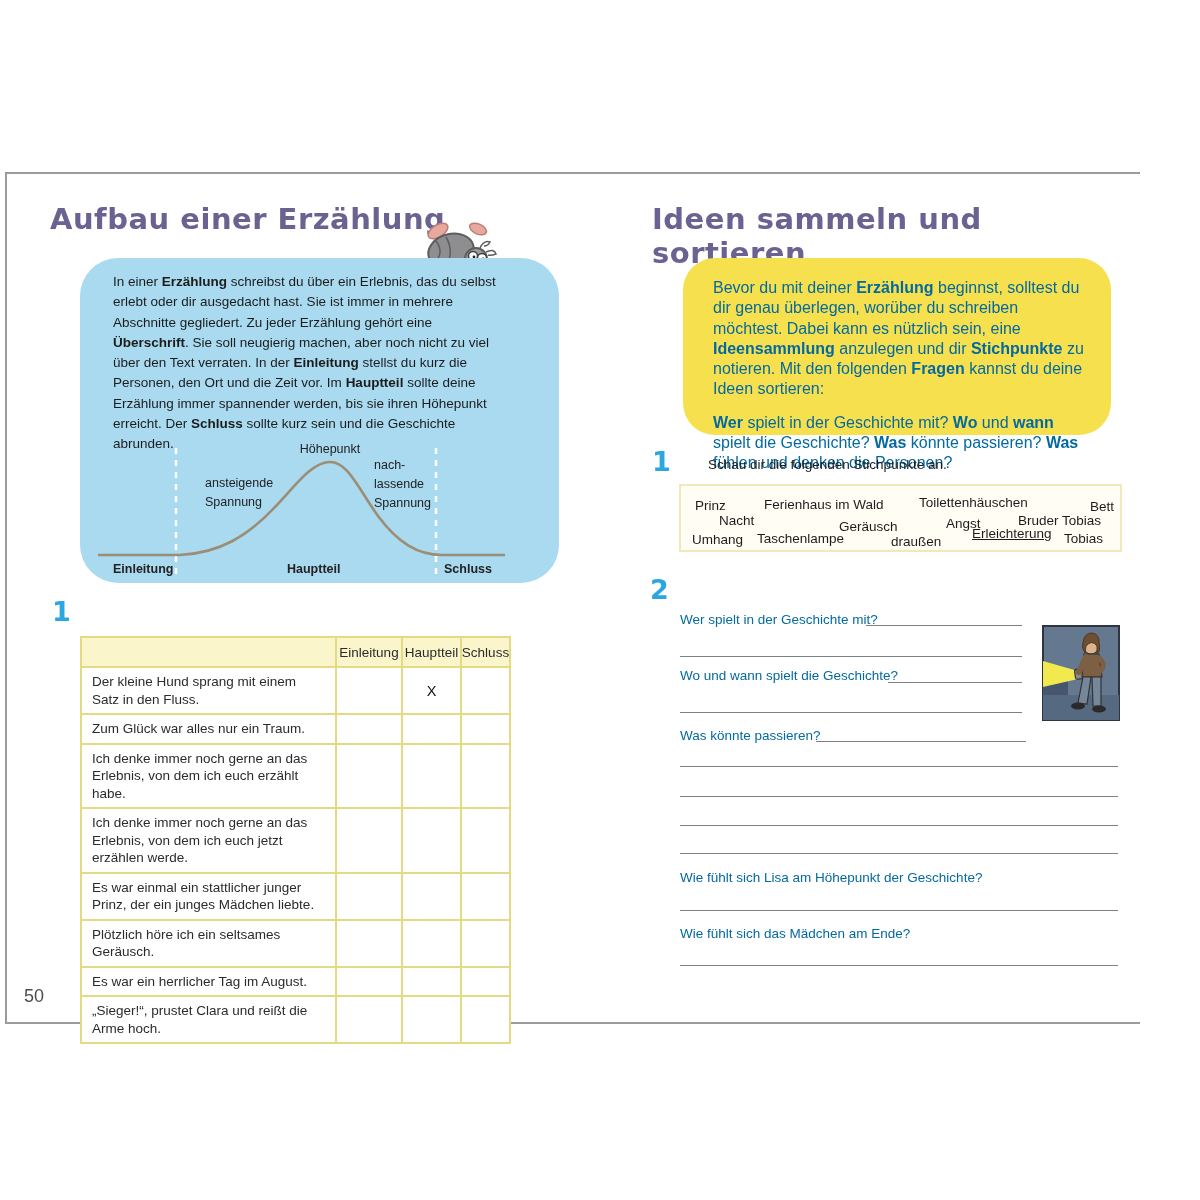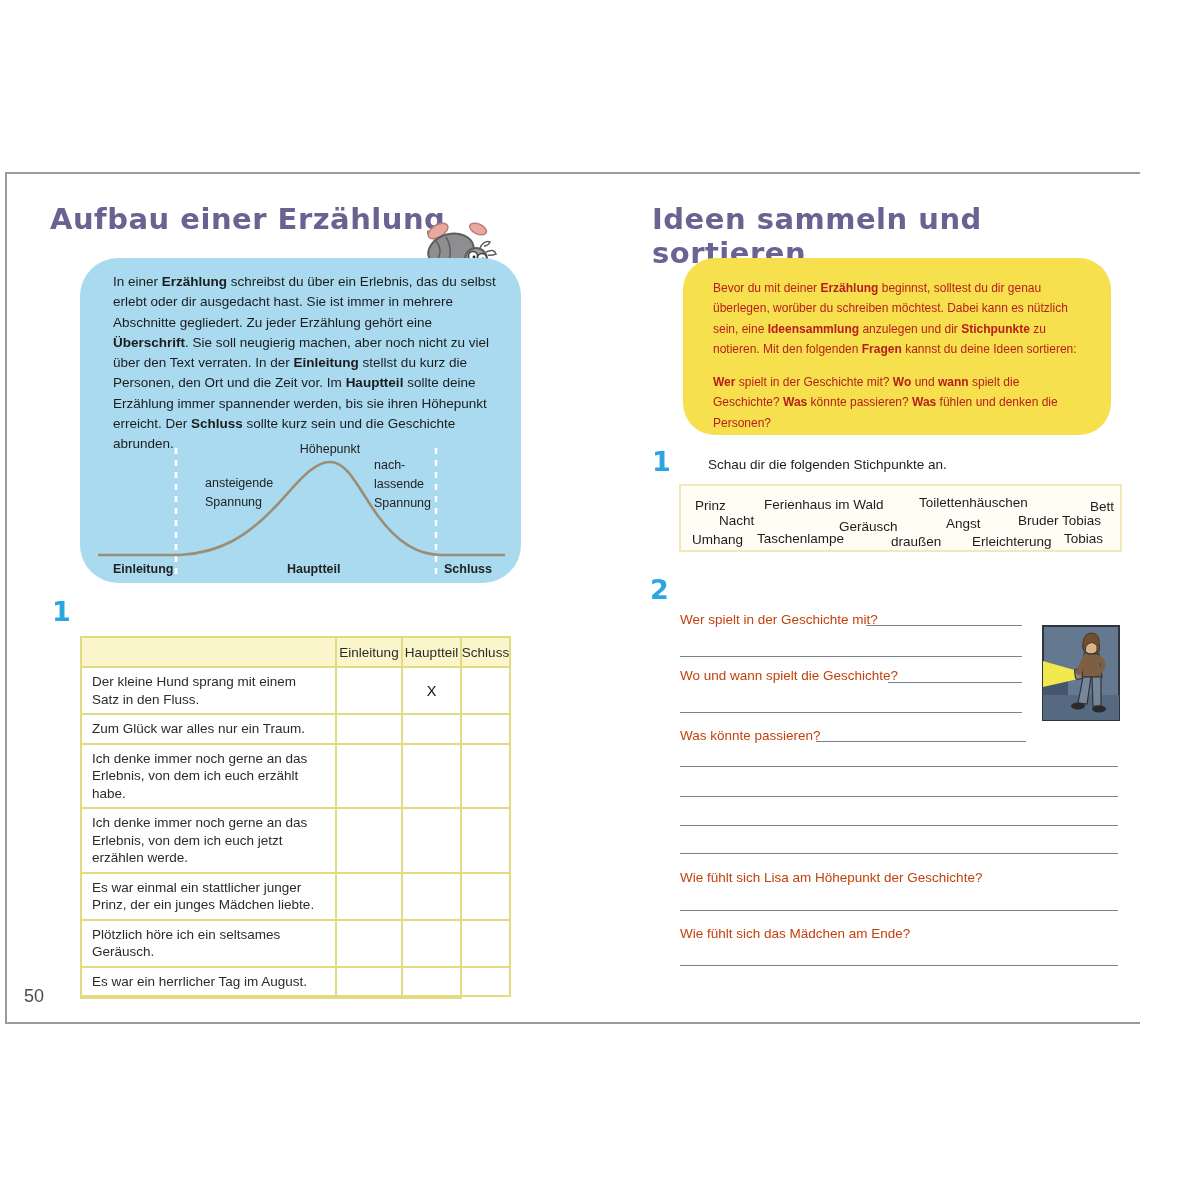--- a/index.html
+++ b/index.html
@@ -3,49 +3,49 @@
 <meta charset="utf-8">
 <style>
   html,body{margin:0;padding:0;}
   body{width:1200px;height:1200px;background:#ffffff;font-family:"Liberation Sans",sans-serif;color:#2b2b2b;}
   .canvas{position:relative;width:1140px;height:1200px;overflow:hidden;}
   .frame{position:absolute;left:5px;top:172px;width:1184px;height:848px;border:2px solid #989c9e;background:#fff;}
   .ptitle{position:absolute;top:202px;font-family:"DejaVu Sans",sans-serif;font-size:29px;font-weight:600;color:#6b6292;letter-spacing:0.5px;}
   .pagenum{position:absolute;top:986px;font-size:18px;color:#4d4d4d;}
 
   
-  .bluebox{position:absolute;left:80px;top:258px;width:441px;height:325px;background:#a9daf0;border-radius:38px;}
+  .bluebox{position:absolute;left:80px;top:258px;width:441px;height:325px;background:#a9daf0;border-radius:38px;padding-left:38px;}
   .bluebox .boxtxt{position:absolute;left:33px;top:14px;width:386px;font-size:13.5px;line-height:20.3px;color:#1c1c1c;}
   .curvesvg{position:absolute;left:0px;top:182px;width:441px;height:143px;}
   .dlabel{position:absolute;font-size:12.5px;color:#222;white-space:pre-line;line-height:19px;}
   .dlabel.bold{font-weight:bold;}
 
   
   .yellowbox{position:absolute;left:683px;top:258px;width:428px;height:177px;background:#f7e04e;border-radius:32px;}
-  .yellowbox .boxtxt{position:absolute;left:30px;top:20px;width:374px;font-size:12px;line-height:20.3px;color:#b91c1c;}
+  .yellowbox .boxtxt{position:absolute;left:30px;top:20px;width:374px;font-size:16px;line-height:20.3px;color:#0369a1;}
   .yellowbox .boxtxt p{margin:0;}
   .yellowbox .boxtxt p + p{margin-top:13px;}
 
   .exnum{position:absolute;font-family:"DejaVu Sans",sans-serif;font-size:27px;font-weight:bold;color:#2aa7e0;line-height:1;}
   .exprompt{position:absolute;font-size:13.5px;color:#1c1c1c;}
 
   
   .qtable{position:absolute;left:80px;top:636px;display:grid;grid-template-columns:255px 66px 59px 49px;border-top:2px solid #e3db81;border-left:2px solid #e3db81;}
   .qtable > div{box-sizing:border-box;border-right:2px solid #e3db81;border-bottom:2px solid #e3db81;background:#fff;font-size:13.5px;}
   .qtable .hd{background:#fbf5cb;display:flex;align-items:center;justify-content:center;min-height:30px;padding:2px;}
   .qtable .st{padding:5px 10px;line-height:17.5px;display:flex;align-items:center;}
   .qtable .mk{display:flex;align-items:center;justify-content:center;font-size:14.5px;color:#111;}
   .qtable .h2{min-height:45px;}
   .qtable .h1{min-height:28px;}
 
   
   .wordbox{position:absolute;left:679px;top:484px;width:443px;height:68px;background:#fffdf4;border:2px solid #f1e9b9;box-sizing:border-box;}
   .word{position:absolute;font-size:13.5px;color:#1c1c1c;white-space:nowrap;}
 
-  .qlabel{position:absolute;font-size:13.5px;color:#c2410c;white-space:nowrap;}
+  .qlabel{position:absolute;font-size:13.5px;color:#0369a1;white-space:nowrap;}
   .uline{position:absolute;height:0;border-bottom:1.5px solid #7c8184;}
 
   .flysvg{position:absolute;left:418px;top:216px;}
   .girlsvg{position:absolute;left:1042px;top:625px;}
 </style>
 </head>
 <body>
 
 <div class="canvas">
   <div class="frame"></div>
@@ -124,20 +124,21 @@
     <div class="st h1">Plötzlich höre ich ein seltsames Geräusch.</div>
     <div class="mk"></div>
     <div class="mk"></div>
     <div class="mk"></div>
 
     <div class="st h1">Es war ein herrlicher Tag im August.</div>
     <div class="mk"></div>
     <div class="mk"></div>
     <div class="mk"></div>
 
+    <div class="st h2">„Sieger!“, prustet Clara und reißt die Arme hoch.</div>
     <div class="mk"></div>
     <div class="mk"></div>
     <div class="mk"></div>
   </div>
 
   <div class="pagenum" style="left:24px;">50</div>
 
   <div class="ptitle" style="left:652px;">Ideen sammeln und sortieren</div>
 
   <div class="yellowbox">
@@ -155,21 +156,21 @@
     <span class="word" style="left:83px;top:11px;">Ferienhaus im Wald</span>
     <span class="word" style="left:238px;top:9px;">Toilettenhäuschen</span>
     <span class="word" style="left:409px;top:13px;">Bett</span>
     <span class="word" style="left:38px;top:27px;">Nacht</span>
     <span class="word" style="left:158px;top:33px;">Geräusch</span>
     <span class="word" style="left:265px;top:30px;">Angst</span>
     <span class="word" style="left:337px;top:27px;">Bruder Tobias</span>
     <span class="word" style="left:11px;top:46px;">Umhang</span>
     <span class="word" style="left:76px;top:45px;">Taschenlampe</span>
     <span class="word" style="left:210px;top:48px;">draußen</span>
-    <span class="word" style="left:291px;top:48px;">Erleichterung</span>
+    <span class="word" style="left:291px;top:40px;text-decoration:underline;">Erleichterung</span>
     <span class="word" style="left:383px;top:45px;">Tobias</span>
   </div>
 
   <div class="exnum" style="left:650px;top:576px;">2</div>
 
   <div class="qlabel" style="left:680px;top:612px;">Wer spielt in der Geschichte mit?</div>
   <div class="uline" style="left:866px;top:625px;width:156px;"></div>
   <div class="uline" style="left:680px;top:656px;width:342px;"></div>
 
   <div class="qlabel" style="left:680px;top:668px;">Wo und wann spielt die Geschichte?</div>

